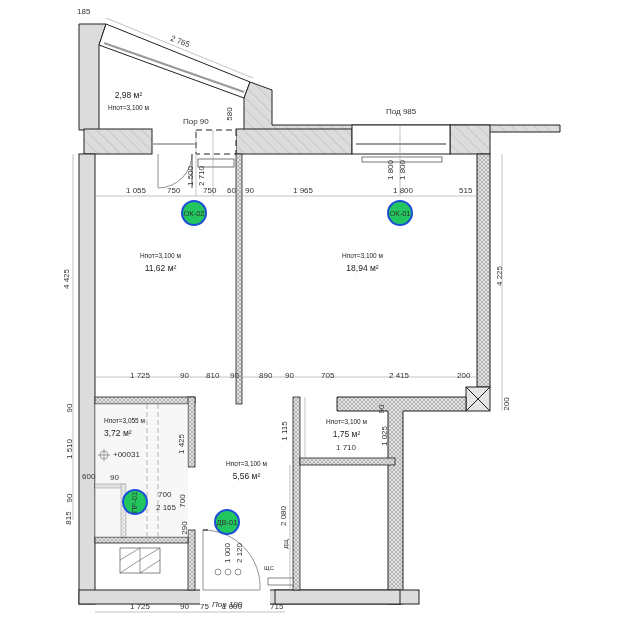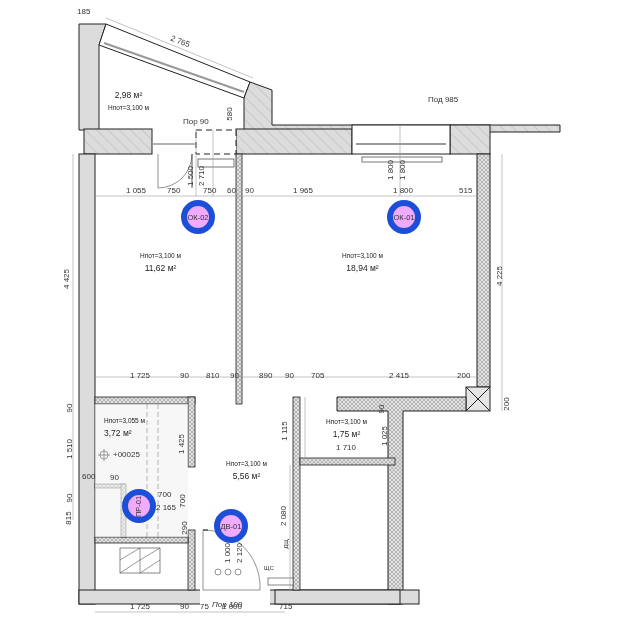--- a/index.html
+++ b/index.html
@@ -3,21 +3,21 @@
 <meta charset="utf-8">
 <style>
   html,body{margin:0;padding:0;background:#ffffff;}
   body{width:620px;height:620px;position:relative;overflow:hidden;font-family:"Liberation Sans",sans-serif;color:#222;}
   #plan{position:absolute;left:0;top:0;width:620px;height:620px;}
   .lbl{position:absolute;font-size:8px;color:#333;white-space:nowrap;line-height:1;}
   .lbl.v{transform:rotate(-90deg);transform-origin:center center;}
   .room-area{position:absolute;font-size:8px;color:#222;text-align:center;white-space:nowrap;line-height:1.25;}
   .room-area .h{font-size:6.5px;display:block;}
   .room-area .a{font-size:8.5px;display:block;margin-top:3px;}
-  .tag{position:absolute;width:22px;height:22px;border:6px solid #1d4ed8;border-radius:50%;background:#f0abfc;font-size:7.5px;display:flex;align-items:center;justify-content:center;color:#333;}
+  .tag{position:absolute;width:22px;height:22px;border:2px solid #1d4ed8;border-radius:50%;background:#22c55e;font-size:7.5px;display:flex;align-items:center;justify-content:center;color:#333;}
   .tag.v span{transform:rotate(-90deg);display:block;}
 </style>
 </head>
 <body>
 
 <svg id="plan" viewBox="0 0 620 620" xmlns="http://www.w3.org/2000/svg">
   <defs>
     <pattern id="hatch" width="8" height="8" patternUnits="userSpaceOnUse" patternTransform="rotate(-45)">
       <rect width="8" height="8" fill="#dcdcdc"></rect>
       <line x1="0" y1="0" x2="0" y2="8" stroke="#aaa" stroke-width="0.8"></line>
@@ -115,21 +115,21 @@
   <span class="a">11,62 м²</span>
 </div>
 <div class="room-area" style="left:342px;top:252px;">
   <span class="h">Нпот=3,100 м</span>
   <span class="a">18,94 м²</span>
 </div>
 <div class="room-area" style="left:104px;top:417px;text-align:left;">
   <span class="h">Нпот=3,055 м</span>
   <span class="a">3,72 м²</span>
 </div>
-<div class="lbl" style="left:113px;top:451px;font-size:8px;">+00025</div>
+<div class="lbl" style="left:113px;top:451px;font-size:8px;">+00031</div>
 <div class="room-area" style="left:226px;top:460px;">
   <span class="h">Нпот=3,100 м</span>
   <span class="a">5,56 м²</span>
 </div>
 <div class="room-area" style="left:326px;top:418px;">
   <span class="h">Нпот=3,100 м</span>
   <span class="a">1,75 м²</span>
 </div>
 
 <div class="tag" style="left:181px;top:200px;">
@@ -139,21 +139,21 @@
     <span>ОК-01</span>
   </div>
 <div class="tag v" style="left:122px;top:489px;">
     <span>ПР-01</span>
   </div>
 <div class="tag" style="left:214px;top:509px;">
     <span>ДВ-01</span>
   </div>
 
 <div class="lbl" style="left:183px;top:118px;">Пор 90</div>
-<div class="lbl" style="left:386px;top:96px;margin-left:42px;">Под 985</div>
+<div class="lbl" style="left:386px;top:108px;">Под 985</div>
 <div class="lbl" style="left:212px;top:601px;font-style:italic;">Пор 100</div>
 <div class="lbl v" style="left:281px;top:541px;font-size:6px;">ДЩ</div>
 <div class="lbl" style="left:264px;top:565px;font-size:6px;">ЩС</div>
 
 <div class="lbl" style="left:77px;top:8px;">185</div>
 <div class="lbl" style="left:170px;top:38px;transform:rotate(21deg);">2 765</div>
 <div class="lbl v" style="left:223px;top:110px;">580</div>
 <div class="lbl v" style="left:181px;top:172px;">1 500</div>
 <div class="lbl v" style="left:192px;top:172px;">2 710</div>
 <div class="lbl v" style="left:381px;top:166px;">1 800</div>
@@ -167,29 +167,29 @@
 <div class="lbl" style="left:293px;top:187px;">1 965</div>
 <div class="lbl" style="left:393px;top:187px;">1 800</div>
 <div class="lbl" style="left:459px;top:187px;">515</div>
 
 <div class="lbl" style="left:130px;top:372px;">1 725</div>
 <div class="lbl" style="left:180px;top:372px;">90</div>
 <div class="lbl" style="left:206px;top:372px;">810</div>
 <div class="lbl" style="left:230px;top:372px;">90</div>
 <div class="lbl" style="left:259px;top:372px;">890</div>
 <div class="lbl" style="left:285px;top:372px;">90</div>
-<div class="lbl" style="left:311px;top:372px;">705</div>
+<div class="lbl" style="left:321px;top:372px;">705</div>
 <div class="lbl" style="left:389px;top:372px;">2 415</div>
 <div class="lbl" style="left:457px;top:372px;">200</div>
 
 <div class="lbl" style="left:130px;top:603px;">1 725</div>
 <div class="lbl" style="left:180px;top:603px;">90</div>
 <div class="lbl" style="left:200px;top:603px;">75</div>
 <div class="lbl" style="left:222px;top:603px;">1 000</div>
-<div class="lbl" style="left:279px;top:603px;">715</div>
+<div class="lbl" style="left:270px;top:603px;">715</div>
 
 <div class="lbl v" style="left:57px;top:275px;">4 425</div>
 <div class="lbl v" style="left:66px;top:404px;">90</div>
 <div class="lbl v" style="left:60px;top:445px;">1 510</div>
 <div class="lbl" style="left:82px;top:473px;">600</div>
 <div class="lbl v" style="left:66px;top:494px;">90</div>
 <div class="lbl v" style="left:62px;top:514px;">815</div>
 
 <div class="lbl v" style="left:490px;top:272px;">4 225</div>
 <div class="lbl v" style="left:500px;top:400px;">200</div>

